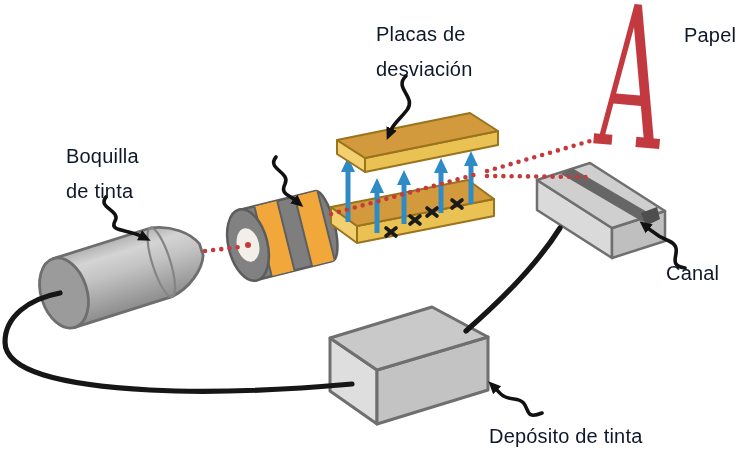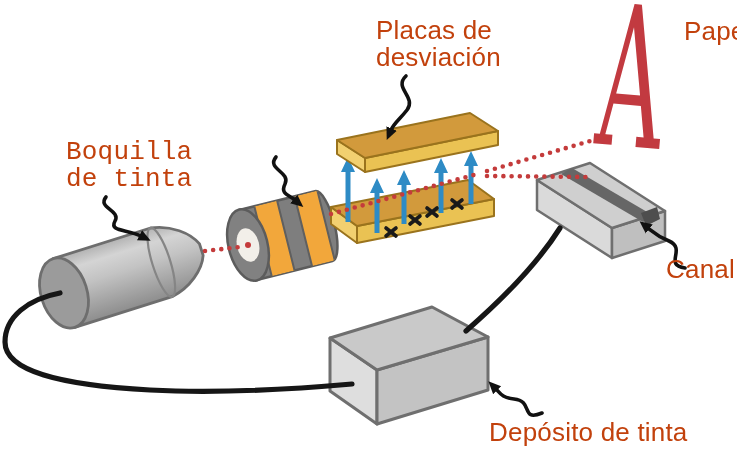--- a/index.html
+++ b/index.html
@@ -2,24 +2,24 @@
 <html><head>
 <meta charset="utf-8">
 <style>
   html,body{margin:0;padding:0;background:#ffffff;}
   .stage{
     position:relative;width:737px;height:451px;background:#ffffff;
     overflow:hidden;font-family:"Liberation Sans",sans-serif;
   }
   .stage svg{position:absolute;left:0;top:0;}
   .lbl{
-    position:absolute;font-size:26px;line-height:27px;color:#c2410c;
+    position:absolute;font-size:20px;line-height:35px;color:#0f172a;
     white-space:pre-line;letter-spacing:0.2px;
   }
-  .lbl-boquilla{left:66px;top:139px;font-family:Liberation Mono, monospace;}
+  .lbl-boquilla{left:66px;top:139px;}
   .lbl-electrodo{left:211px;top:97px;}
   .lbl-placas{left:376px;top:17px;}
   .lbl-papel{left:684px;top:18px;}
   .lbl-canal{left:666px;top:256px;}
   .lbl-deposito{left:489px;top:419px;}
 </style>
 </head>
 <body>
 
 <div class="stage">

